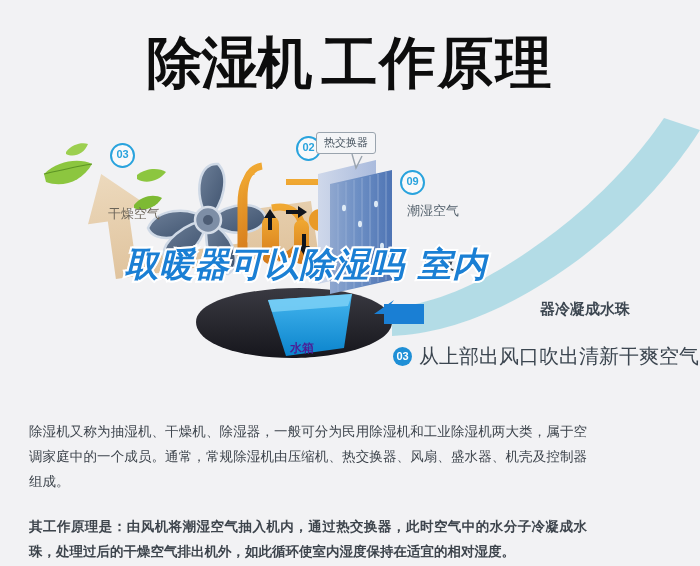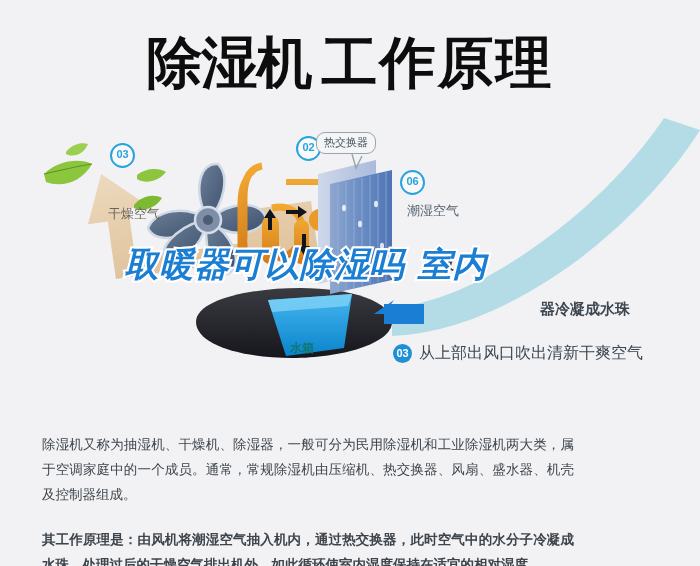--- a/index.html
+++ b/index.html
@@ -59,21 +59,21 @@
 
   
   .lbl {
     position: absolute;
     font-family: "Liberation Sans", "DejaVu Sans", sans-serif;
     color: #4a5560;
     white-space: nowrap;
   }
   .lbl-dry  { left: 108px; top: 93px;  font-size: 13px; color: #6b6458; }
   .lbl-wet  { left: 407px; top: 90px;  font-size: 13px; color: #53606b; }
-  .lbl-tank { left: 290px; top: 228px; font-size: 12px; color: #0f766e; font-weight: 700; }
+  .lbl-tank { left: 290px; top: 228px; font-size: 12px; color: #4c1d95; font-weight: 700; }
 
   .badge-num {
     position: absolute;
     width: 21px; height: 21px;
     border-radius: 50%;
     border: 2px solid #29a3dd;
     color: #29a3dd;
     font-size: 11px;
     font-weight: 700;
     line-height: 19px;
@@ -82,21 +82,21 @@
   }
   .badge-03a { left: 110px; top: 31px; }
   .badge-02  { left: 296px; top: 24px; }
   .badge-01  { left: 400px; top: 58px; }
 
   .hx-chip {
     position: absolute;
     left: 316px; top: 20px;
     padding: 2px 7px 3px 7px;
     border: 1px solid #9aa4ae;
-    border-radius: 9px;
+    border-radius: 3px;
     background: #f4f5f7;
     font-size: 11px;
     color: #45525e;
     white-space: nowrap;
   }
 
   
   .cap-03 {
     position: absolute;
     left: 393px;
@@ -109,21 +109,21 @@
     width: 19px; height: 19px;
     border-radius: 50%;
     background: #1f8fd6;
     color: #ffffff;
     font-size: 11px;
     font-weight: 700;
     line-height: 19px;
     text-align: center;
   }
   .cap-03 .txt {
-    font-size: 16px;
+    font-size: 20px;
     color: #3c4650;
     white-space: nowrap;
     font-family: "DejaVu Sans", sans-serif;
   }
 
   
   .cap-hidden {
     position: absolute;
     font-size: 15px;
     color: #3c4650;
@@ -165,21 +165,21 @@
     position: absolute;
     left: 26px;
     right: 22px;
     top: 416px;
   }
   .para {
     font-family: "DejaVu Sans", sans-serif;
     font-size: 13.5px;
     line-height: 25px;
     color: #3d444c;
-    margin: 16px;
+    margin: 3px;
     text-align: justify;
   }
   .para + .para { margin-top: 20px; font-weight: bold; }
 </style>
 </head>
 <body>
 
 <div class="page">
 
   <div class="title-band">
@@ -300,21 +300,21 @@
         <polygon points="268,188 352,182 348,194 272,200" fill="#7fd2f6" opacity="0.8"></polygon>
       </g>
     </svg>
 
     <div class="badge-num badge-03a">03</div>
     <div class="lbl lbl-dry">干燥空气</div>
 
     <div class="badge-num badge-02">02</div>
     <div class="hx-chip">热交换器</div>
 
-    <div class="badge-num badge-01">06</div>
+    <div class="badge-num badge-01">09</div>
     <div class="lbl lbl-wet">潮湿空气</div>
 
     <div class="lbl lbl-tank">水箱</div>
   </div>
 
   <div class="cap-hidden cap-h1">口吸</div>
   <div class="cap-hidden cap-h2">器冷凝成水珠</div>
 
   <div class="cap-03">
     <span class="dot">03</span>

